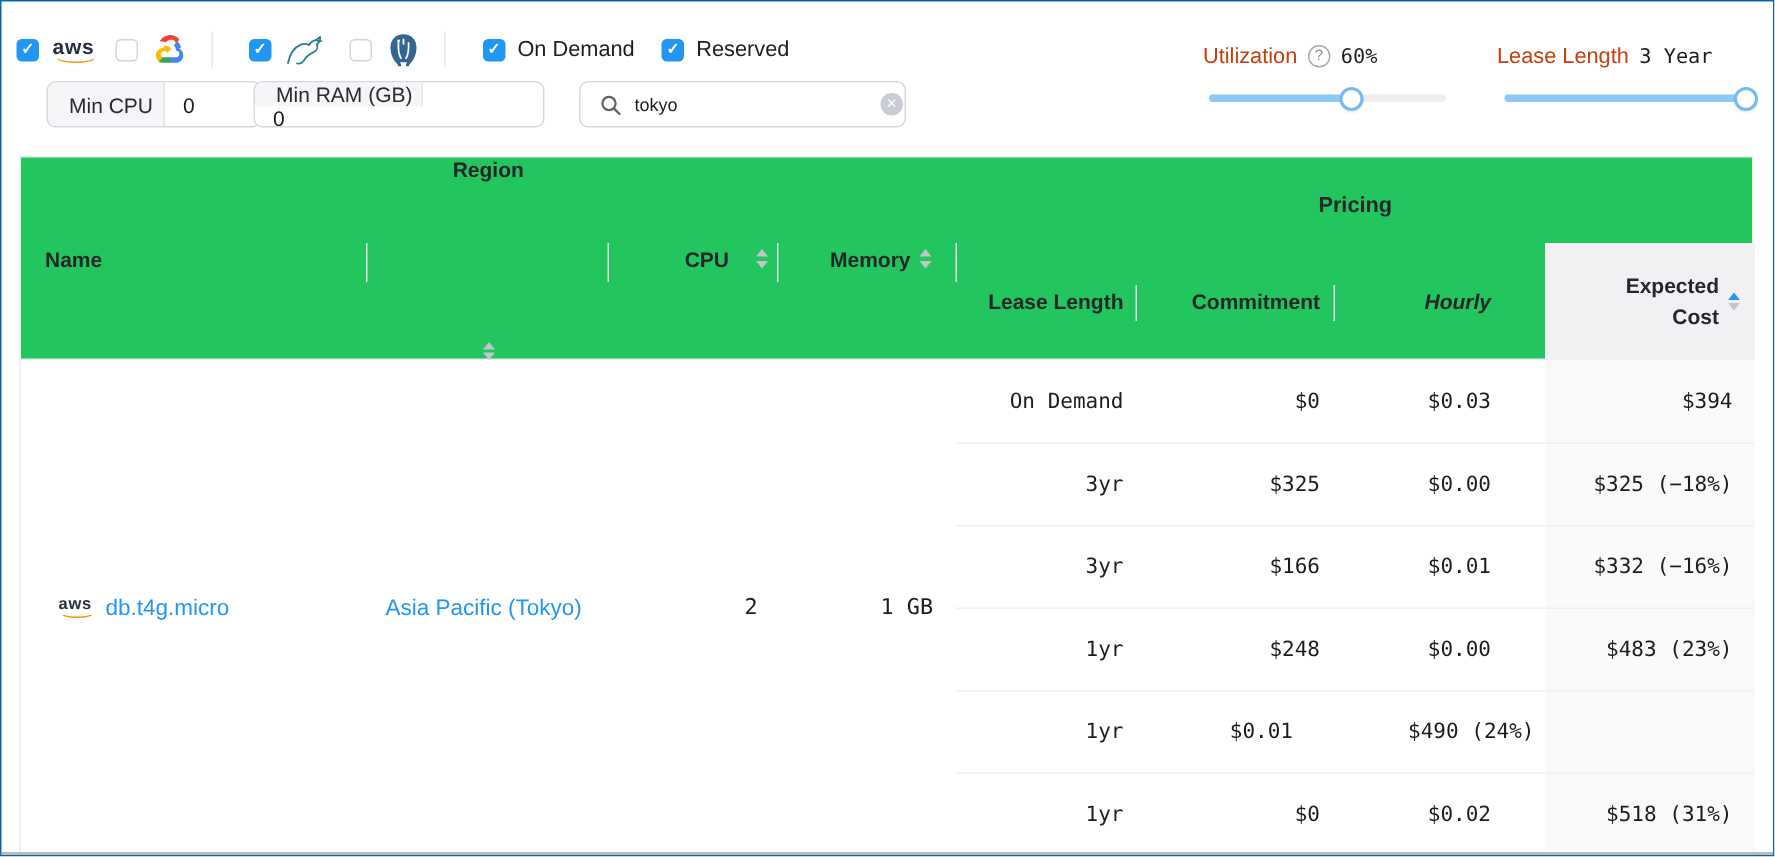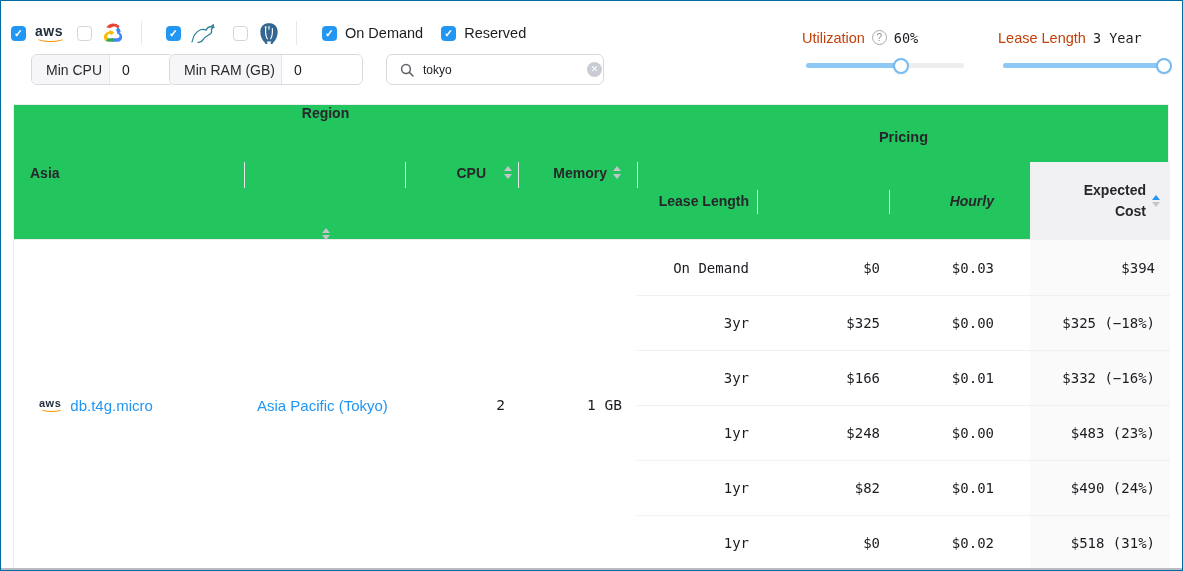--- a/index.html
+++ b/index.html
@@ -21,21 +21,21 @@
   .aws-logo::after { content:""; position:absolute; left:1px; right:-2px; bottom:0; height:7px; border:1.6px solid transparent; border-bottom-color:#f79400; border-radius:50%; }
   .aws-logo.small { font-size:11px; padding-bottom:3px; }
   .aws-logo.small::after { height:5px; border-width:1.3px; }
 
   .inputs-row { position:absolute; left:0; top:53px; height:31px; }
   .num-group { position:absolute; top:0; height:31px; display:flex; border:1px solid #d8d9de; border-radius:6px; overflow:hidden; background:#fff; }
   .num-group .lbl { background:#f6f6f8; display:flex; align-items:center; padding:0 14px; font-size:14px; color:#2a2b30; border-right:1px solid #e3e4e8; white-space:nowrap; }
   .num-group input { border:none; outline:none; font-family:"Liberation Sans",sans-serif; font-size:14px; color:#1c1d21; padding:0 12px; width:100%; }
   .g-cpu { left:10px; width:143px;margin-left:20px; }
   .g-cpu .lbl { width:78px; }
-  .g-ram { left:168px; width:194px; }
+  .g-ram { left:168px; width:194px;flex-direction:column; }
   .g-ram .lbl { width:112px; }
 
   .search-box { position:absolute; left:385px; top:0; width:218px; height:31px; border:1px solid #d8d9de; border-radius:6px; background:#fff; display:flex; align-items:center; padding:0 10px 0 13px; gap:9px; }
   .search-box input { border:none; outline:none; flex:1; font-family:"Liberation Sans",sans-serif; font-size:12px; color:#1c1d21; }
   .clear-btn { width:15px; height:15px; border-radius:50%; background:#c9ccd2; color:#fff; font-size:9px; line-height:15px; text-align:center; cursor:pointer; flex:0 0 auto; }
 
   .slider-head { position:absolute; top:28px; display:flex; align-items:center; gap:7px; height:17px; }
   .slider-head .t { font-size:14.5px; color:#c2410c; }
   .help { width:15px; height:15px; border:1.2px solid #a7abb3; border-radius:50%; color:#8b9097; font-size:10px; line-height:13px; text-align:center; cursor:pointer; }
   .slider-val { font-size:13.5px; color:#1c1d21; }
@@ -174,21 +174,21 @@
         <div class="fill" style="width: 100%;"></div>
       </div>
     <div class="thumb" style="left: 100%; top: 8.5px;"></div>
   </div>
 
   <div class="table">
     <div class="thead">
       <div class="pricing-label">Pricing</div>
 
       <div class="hcell full" style="left:0;width:230px;padding-left:16px;">
-        <span>Asia</span>
+        <span>Name</span>
       </div>
       <div class="hcell full" style="left:230px;width:161px;padding:0 14px 0 16px;justify-content:space-between;flex-direction:column;">
         <span>Region</span>
         <span class="sort">
             <i class="up"></i>
             <i class="down"></i>
           </span>
       </div>
       <div class="hcell full" style="left:391px;width:113px;justify-content:flex-end;gap:18px;padding-right:6px;">
         <span>CPU</span>
@@ -200,20 +200,23 @@
       <div class="hcell full" style="left:504px;width:119px;justify-content:flex-end;gap:6px;padding-right:16px;">
         <span>Memory</span>
         <span class="sort">
             <i class="up"></i>
             <i class="down"></i>
           </span>
       </div>
 
       <div class="hcell sub" style="left:623px;width:120px;justify-content:flex-end;padding-right:8px;">
         <span>Lease Length</span>
+      </div>
+      <div class="hcell sub" style="left:743px;width:132px;justify-content:flex-end;padding-right:9px;">
+        <span>Commitment</span>
       </div>
       <div class="hcell sub" style="left:875px;width:141px;justify-content:flex-end;padding-right:36px;font-style:italic;">
         <span>Hourly</span>
       </div>
       <div class="hcell sub exp-head-bg" style="left:1016px;width:140px;justify-content:flex-end;gap:6px;padding-right:10px;">
         <span class="exp-title">
           <span style="display:block;">Expected</span>
           <span style="display:block;">Cost</span>
         </span>
         <span class="sort">
@@ -266,21 +269,20 @@
         <div class="pcell mono c-exp">$332 (−16%)</div>
       </div>
       <div class="prow">
         <div class="pcell mono c-lease">1yr</div>
         <div class="pcell mono c-commit">$248</div>
         <div class="pcell mono c-hourly">$0.00</div>
         <div class="pcell mono c-exp">$483 (23%)</div>
       </div>
       <div class="prow">
         <div class="pcell mono c-lease">1yr</div>
-        <div class="pcell mono c-commit">$82</div>
         <div class="pcell mono c-hourly">$0.01</div>
         <div class="pcell mono c-exp">$490 (24%)</div>
       </div>
       <div class="prow">
         <div class="pcell mono c-lease">1yr</div>
         <div class="pcell mono c-commit">$0</div>
         <div class="pcell mono c-hourly">$0.02</div>
         <div class="pcell mono c-exp">$518 (31%)</div>
       </div>
     </div>

